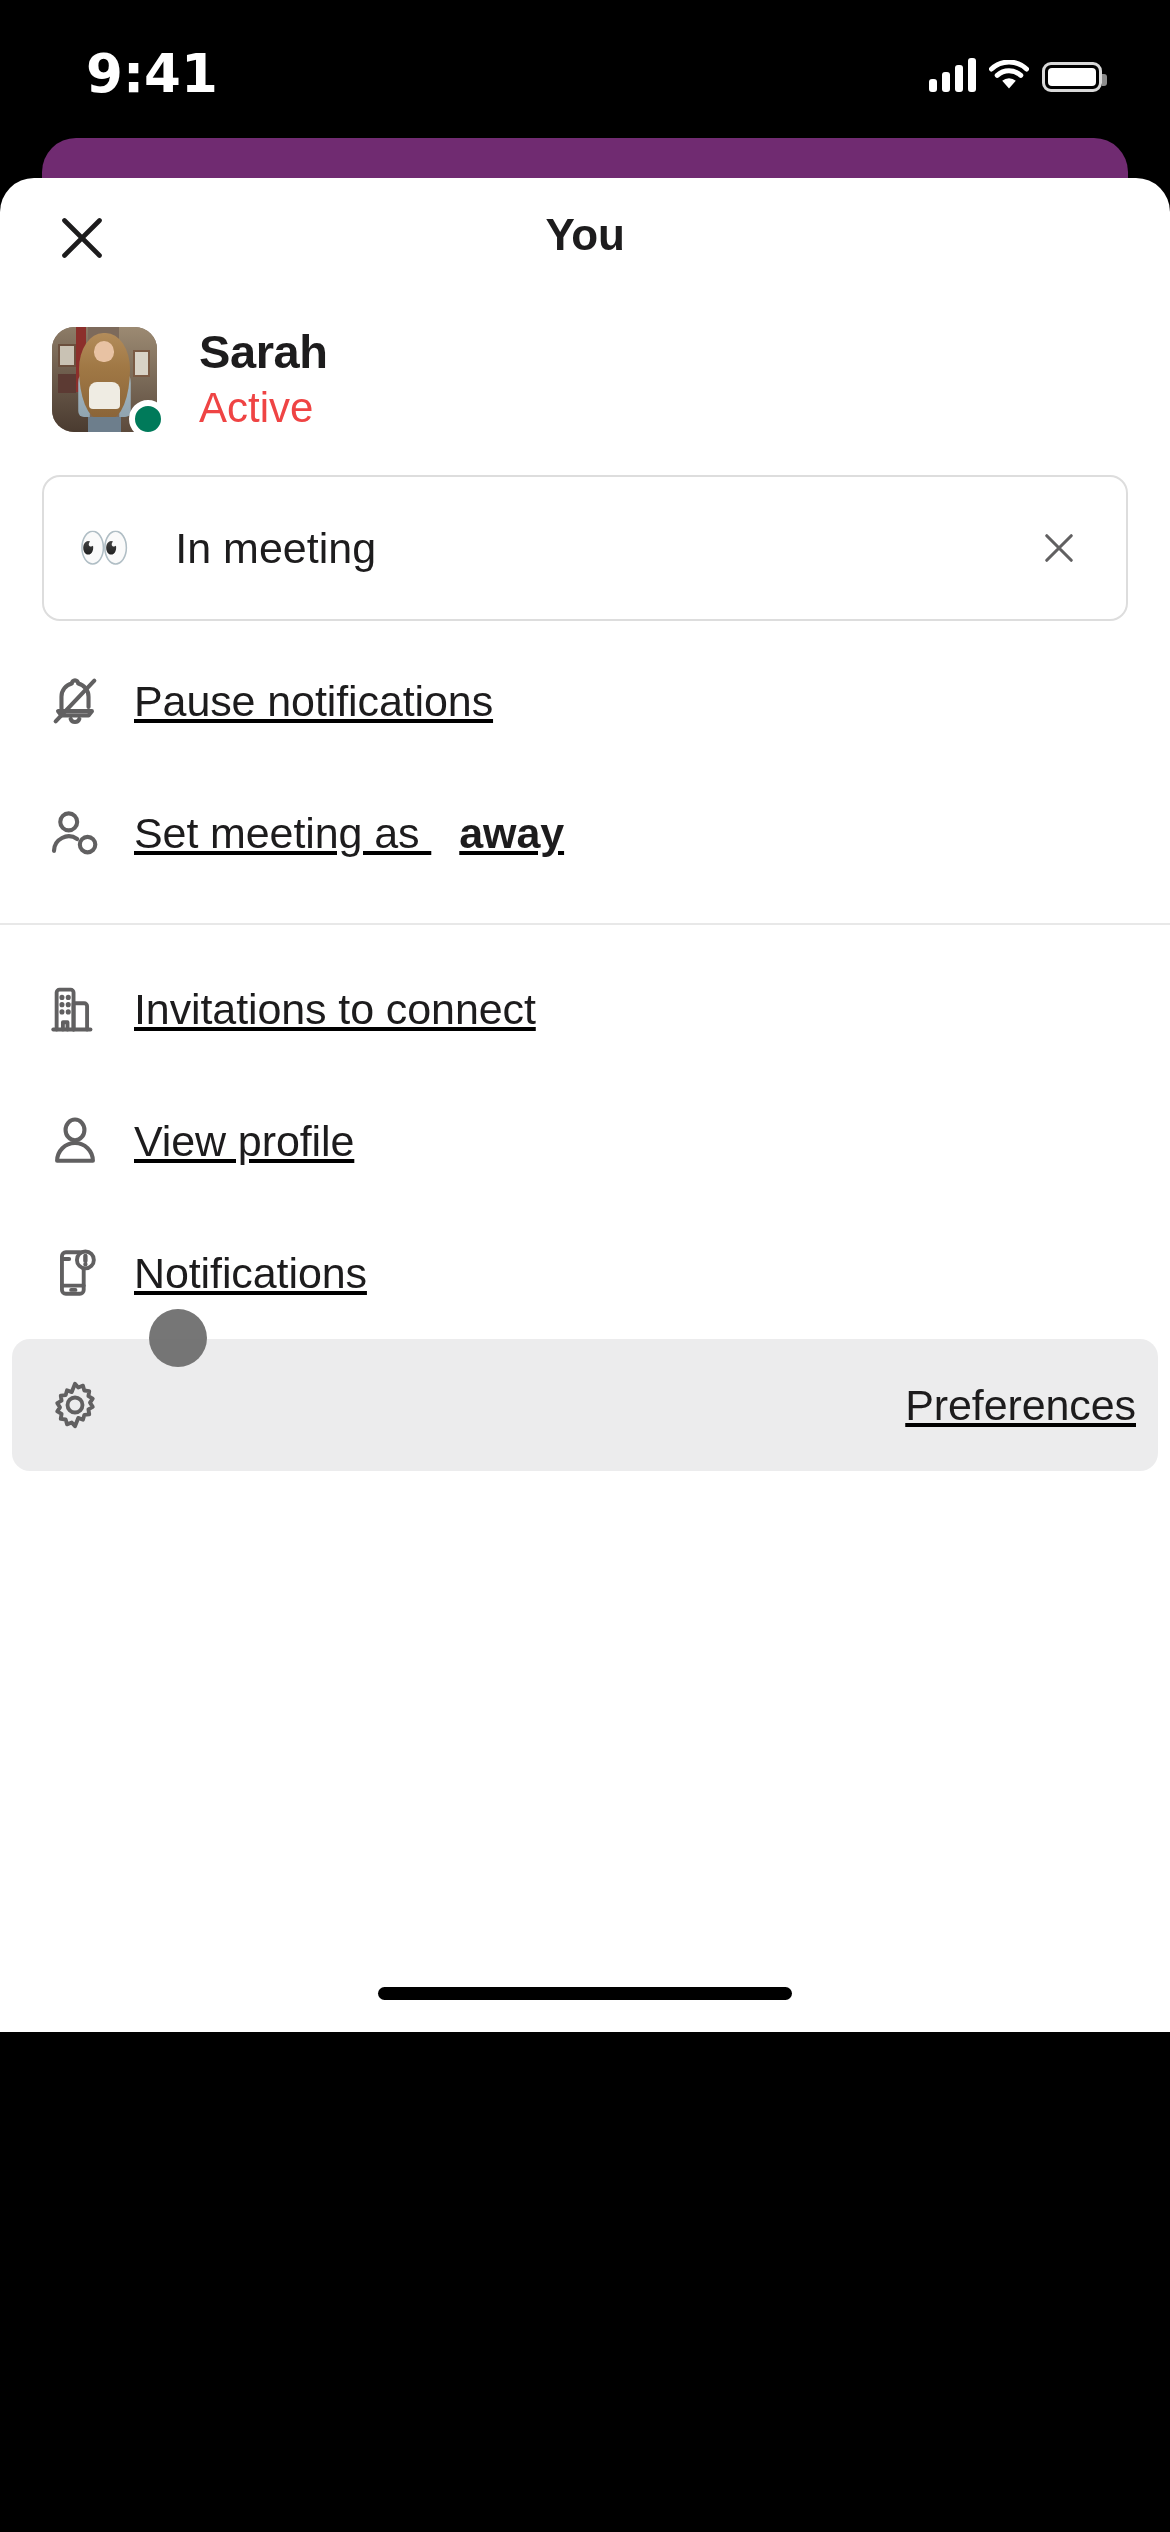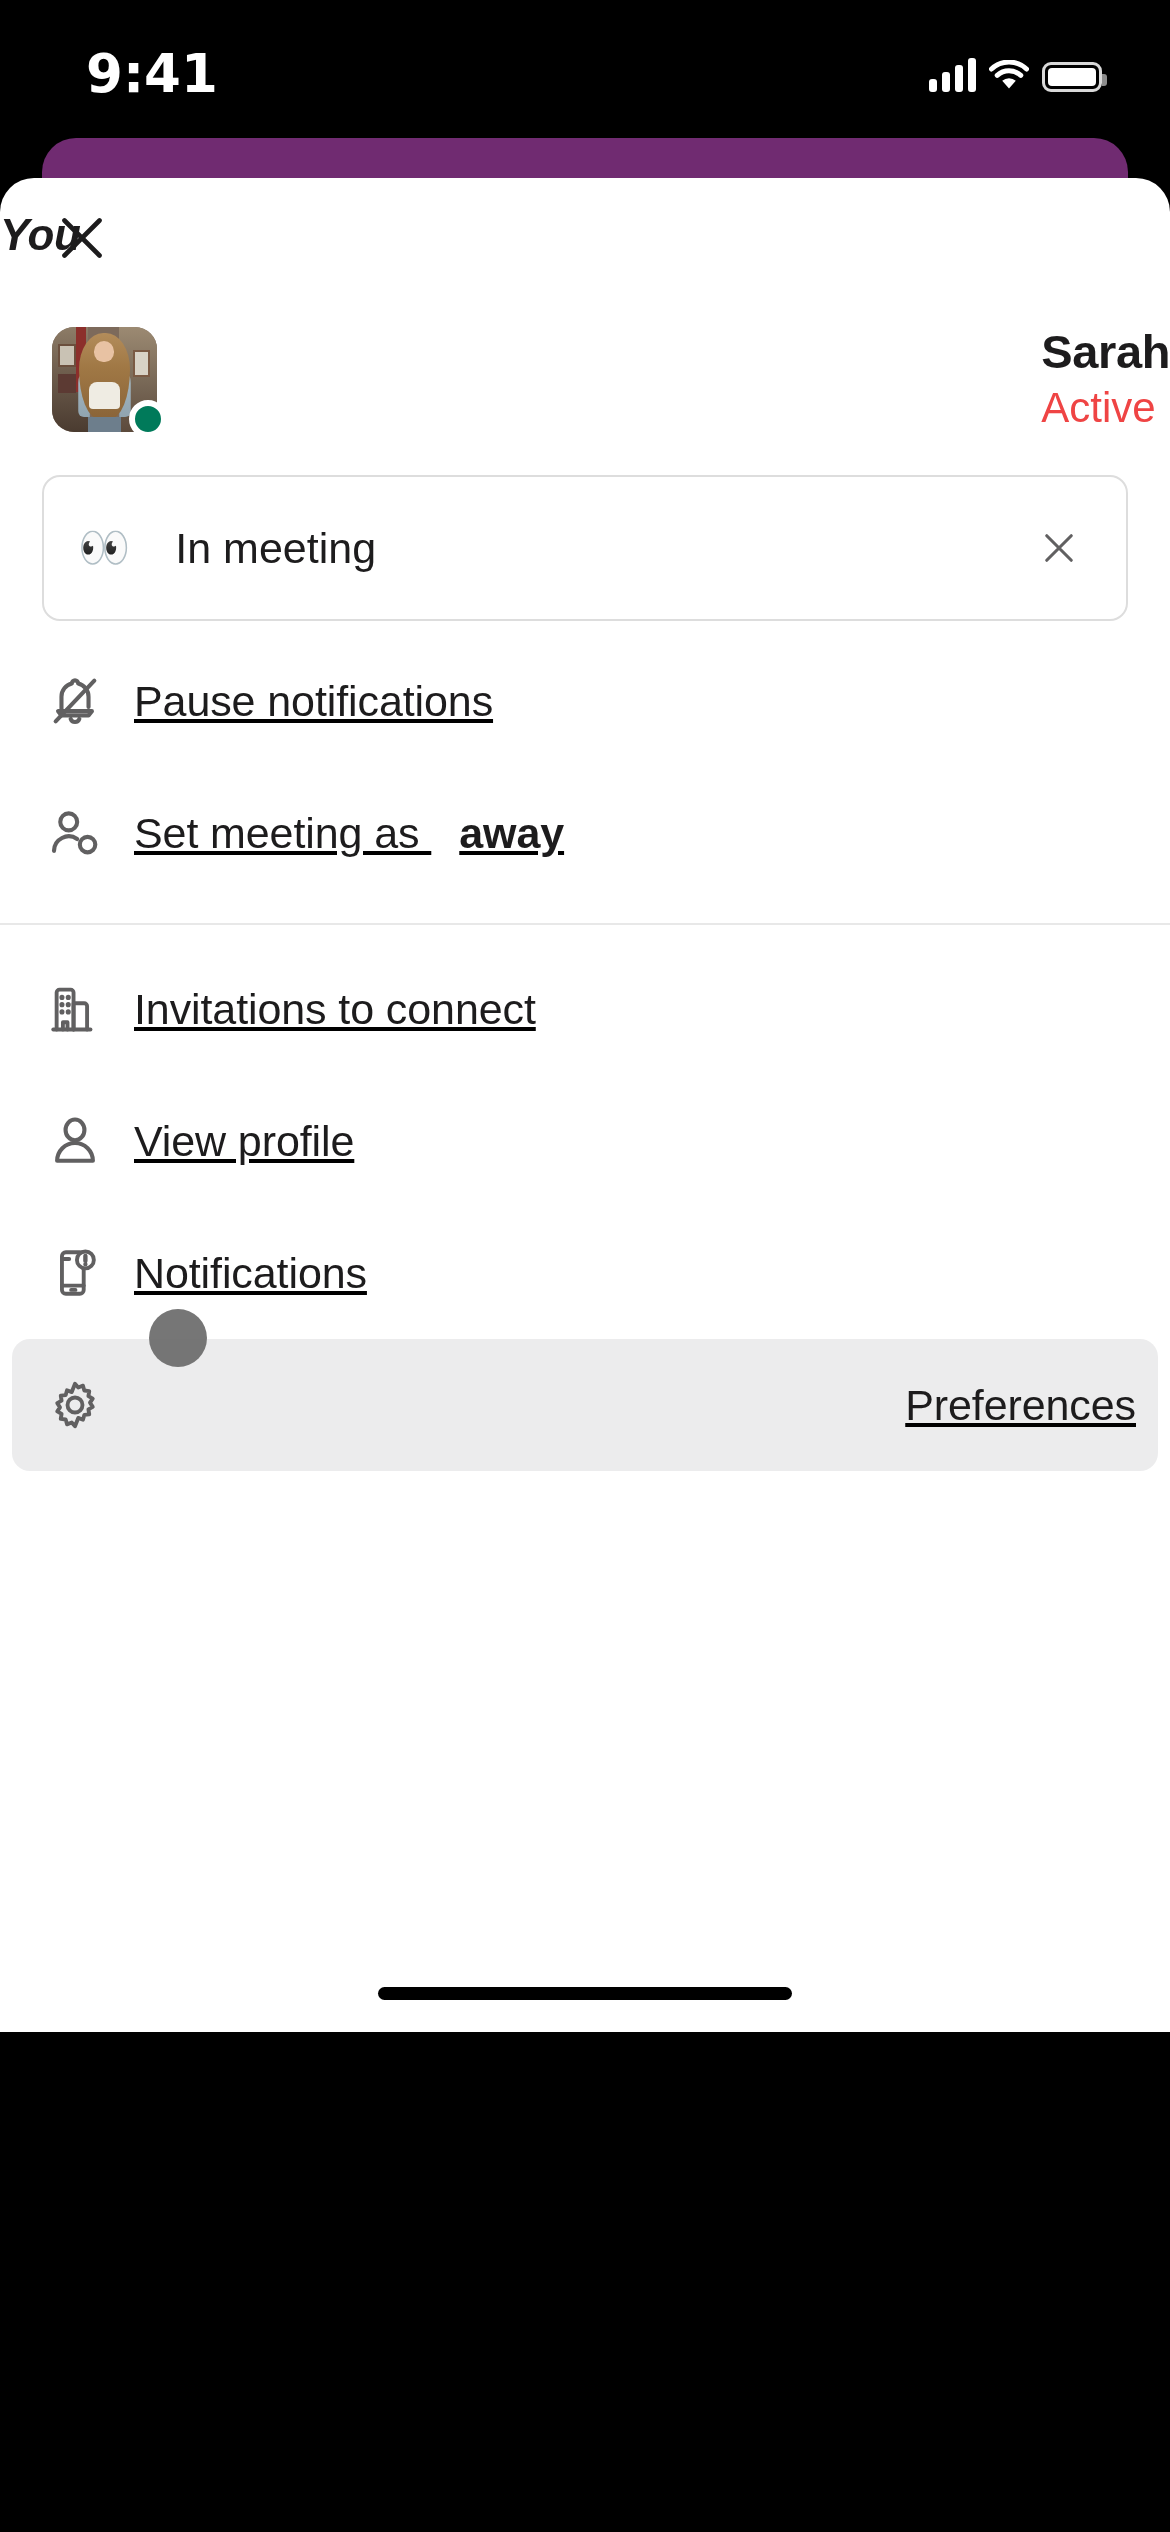--- a/index.html
+++ b/index.html
@@ -52,27 +52,26 @@
   }
 
   
   .sheet-header { position:relative; height:120px; }
   .close-btn {
     position:absolute; left:42px; top:20px; width:80px; height:80px;
     display:flex; align-items:center; justify-content:center; cursor:pointer;
   }
   .sheet-title {
     position:absolute; left:0; right:0; top:32px;
-    font-size:44px; font-weight:700; color:#1d1c1d;
+    text-align:center; font-size:44px; font-weight:700; color:#1d1c1d;
     letter-spacing:-0.3px;
-    font-style:italic;
-  }
-
-  
-  .profile { display:flex; align-items:center; padding:28px 0 0 52px;justify-content:space-between; }
+  }
+
+  
+  .profile { display:flex; align-items:center; padding:28px 0 0 52px; }
   .avatar-wrap { position:relative; width:105px; height:105px; flex:none; }
   .avatar {
     width:105px; height:105px; border-radius:22px; overflow:hidden; position:relative;
     background:#7d6a5b;
   }
   .avatar .bg-shelfL { position:absolute; left:0; top:0; width:34%; height:100%;
      background:linear-gradient(180deg,#8d7c67 0%, #6d5c4c 45%, #4a3b30 100%); }
   .avatar .bg-shelfR { position:absolute; right:0; top:0; width:36%; height:100%;
      background:linear-gradient(180deg,#9c8a72 0%, #7a6a58 50%, #5c4a3c 100%); }
   .avatar .frame1 { position:absolute; left:6%; top:16%; width:17%; height:22%;

